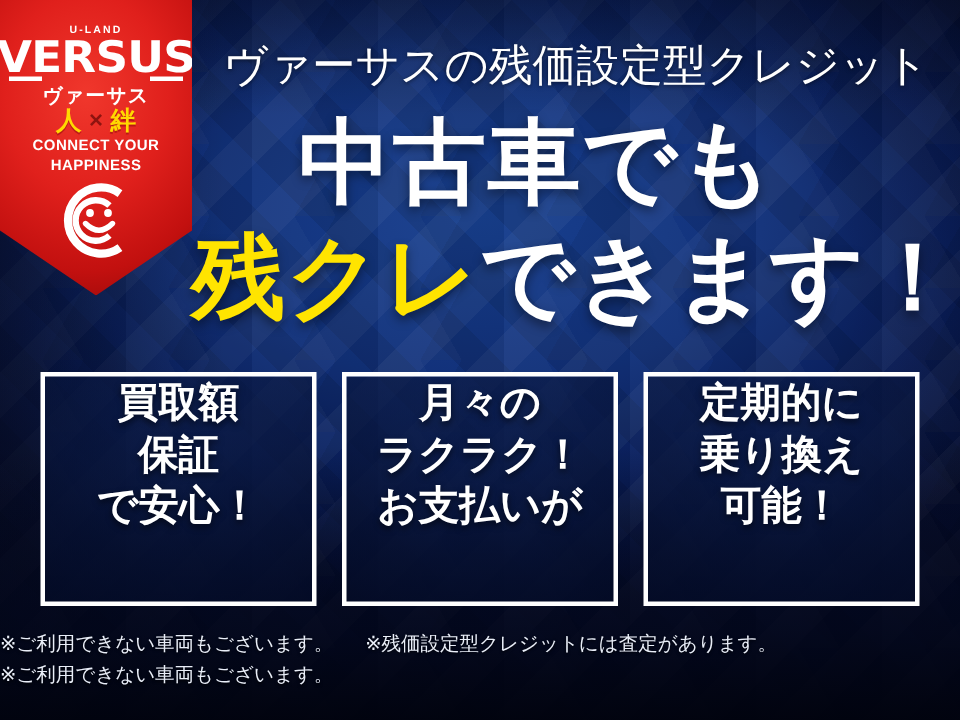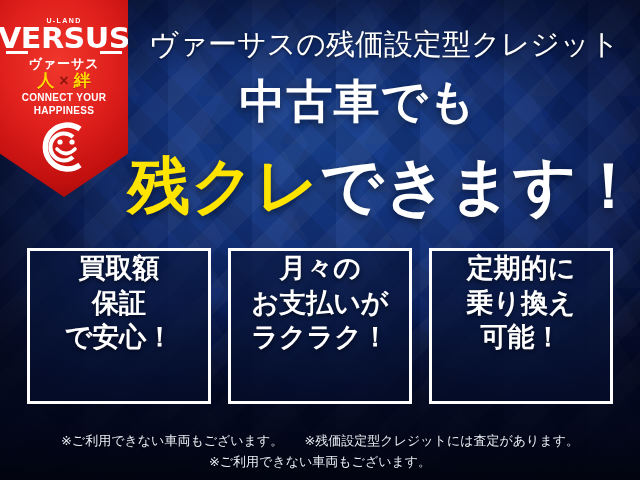--- a/index.html
+++ b/index.html
@@ -110,21 +110,21 @@
   .head-sub {
     position: absolute; left: 128px; top: 30px; width: 512px;
     text-align: center; z-index: 4;
     color: #ffffff; font-size: 29px; font-weight: 500; line-height: 1;
     letter-spacing: 0px;
     text-shadow: 0 1px 3px rgba(0,0,0,.55);
   }
   .head-l1 {
     position: absolute; left: 128px; top: 78px; width: 460px;
     text-align: center; z-index: 4;
-    color: #ffffff; font-size: 46px; font-weight: bold; line-height: 1;
+    color: #ffffff; font-size: 62px; font-weight: bold; line-height: 1;
     letter-spacing: 1px;
     text-shadow: 0 3px 7px rgba(0,0,0,.45);
   }
   .head-l2 {
     position: absolute; left: 128px; top: 155px; width: 512px;
     text-align: right; z-index: 4;
     font-size: 62px; font-weight: bold; line-height: 1;
     letter-spacing: 1px;
     text-shadow: 0 3px 7px rgba(0,0,0,.45);
     white-space: nowrap;
@@ -151,24 +151,23 @@
     color: #ffffff;
     font-size: 27px; font-weight: bold; line-height: 1.28;
     text-align: center;
     text-shadow: 0 2px 4px rgba(0,0,0,.6);
   }
   .box-line { display: block; white-space: nowrap; }
 
   
   .notes {
     position: absolute; left: 0; right: 0; top: 418px;
-    z-index: 4; text-align: center;
+    z-index: 4; text-align: left;
     color: #e9eef8; font-size: 13px; line-height: 1.65;
     text-shadow: 0 1px 2px rgba(0,0,0,.8);
-    margin-top: 12px;
   }
   .note-row { display: block; }
   .note-gap { display: inline-block; width: 14px; }
 </style>
 </head>
 <body>
 
 <div id="banner">
 
   <div class="bg-base"></div>
@@ -218,22 +217,22 @@
   <div class="boxes">
 
     <div class="box">
       <span class="box-line">買取額</span>
       <span class="box-line">保証</span>
       <span class="box-line">で安心！</span>
     </div>
 
     <div class="box">
       <span class="box-line">月々の</span>
+      <span class="box-line">ラクラク！</span>
       <span class="box-line">お支払いが</span>
-      <span class="box-line">ラクラク！</span>
     </div>
 
     <div class="box">
       <span class="box-line">定期的に</span>
       <span class="box-line">乗り換え</span>
       <span class="box-line">可能！</span>
     </div>
 
   </div>
 

